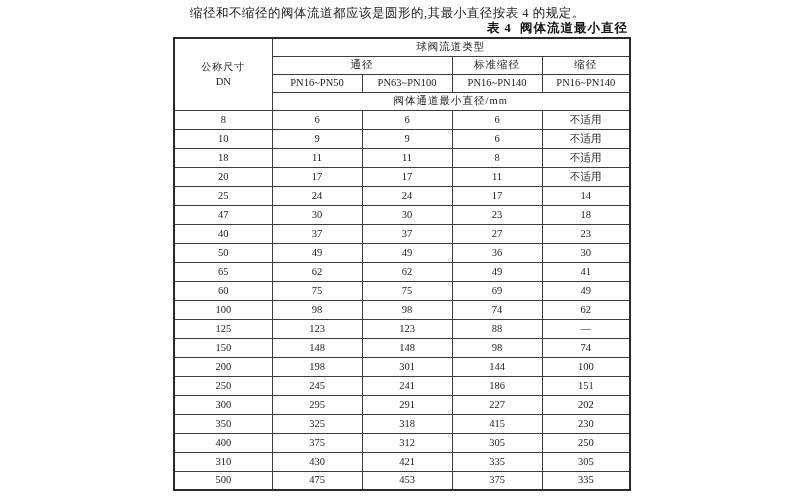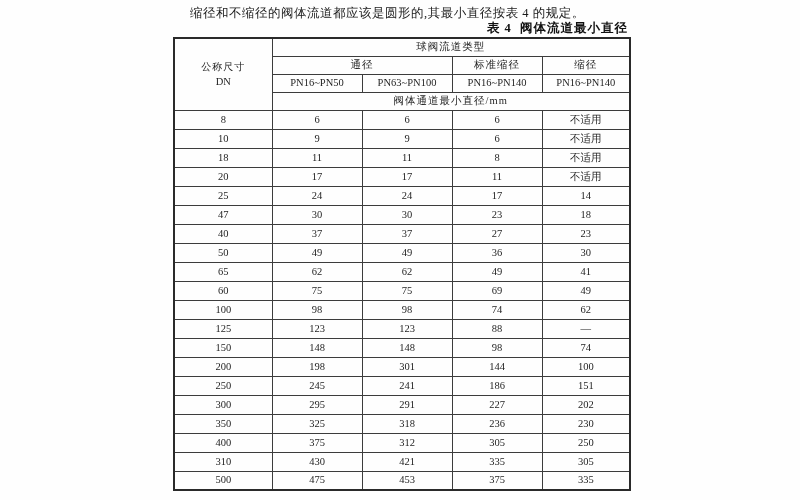--- a/index.html
+++ b/index.html
@@ -210,21 +210,21 @@
           <td>300</td>
           <td>295</td>
           <td>291</td>
           <td>227</td>
           <td>202</td>
         </tr>
         <tr>
           <td>350</td>
           <td>325</td>
           <td>318</td>
-          <td>236</td>
+          <td>415</td>
           <td>230</td>
         </tr>
         <tr>
           <td>400</td>
           <td>375</td>
           <td>312</td>
           <td>305</td>
           <td>250</td>
         </tr>
         <tr>

